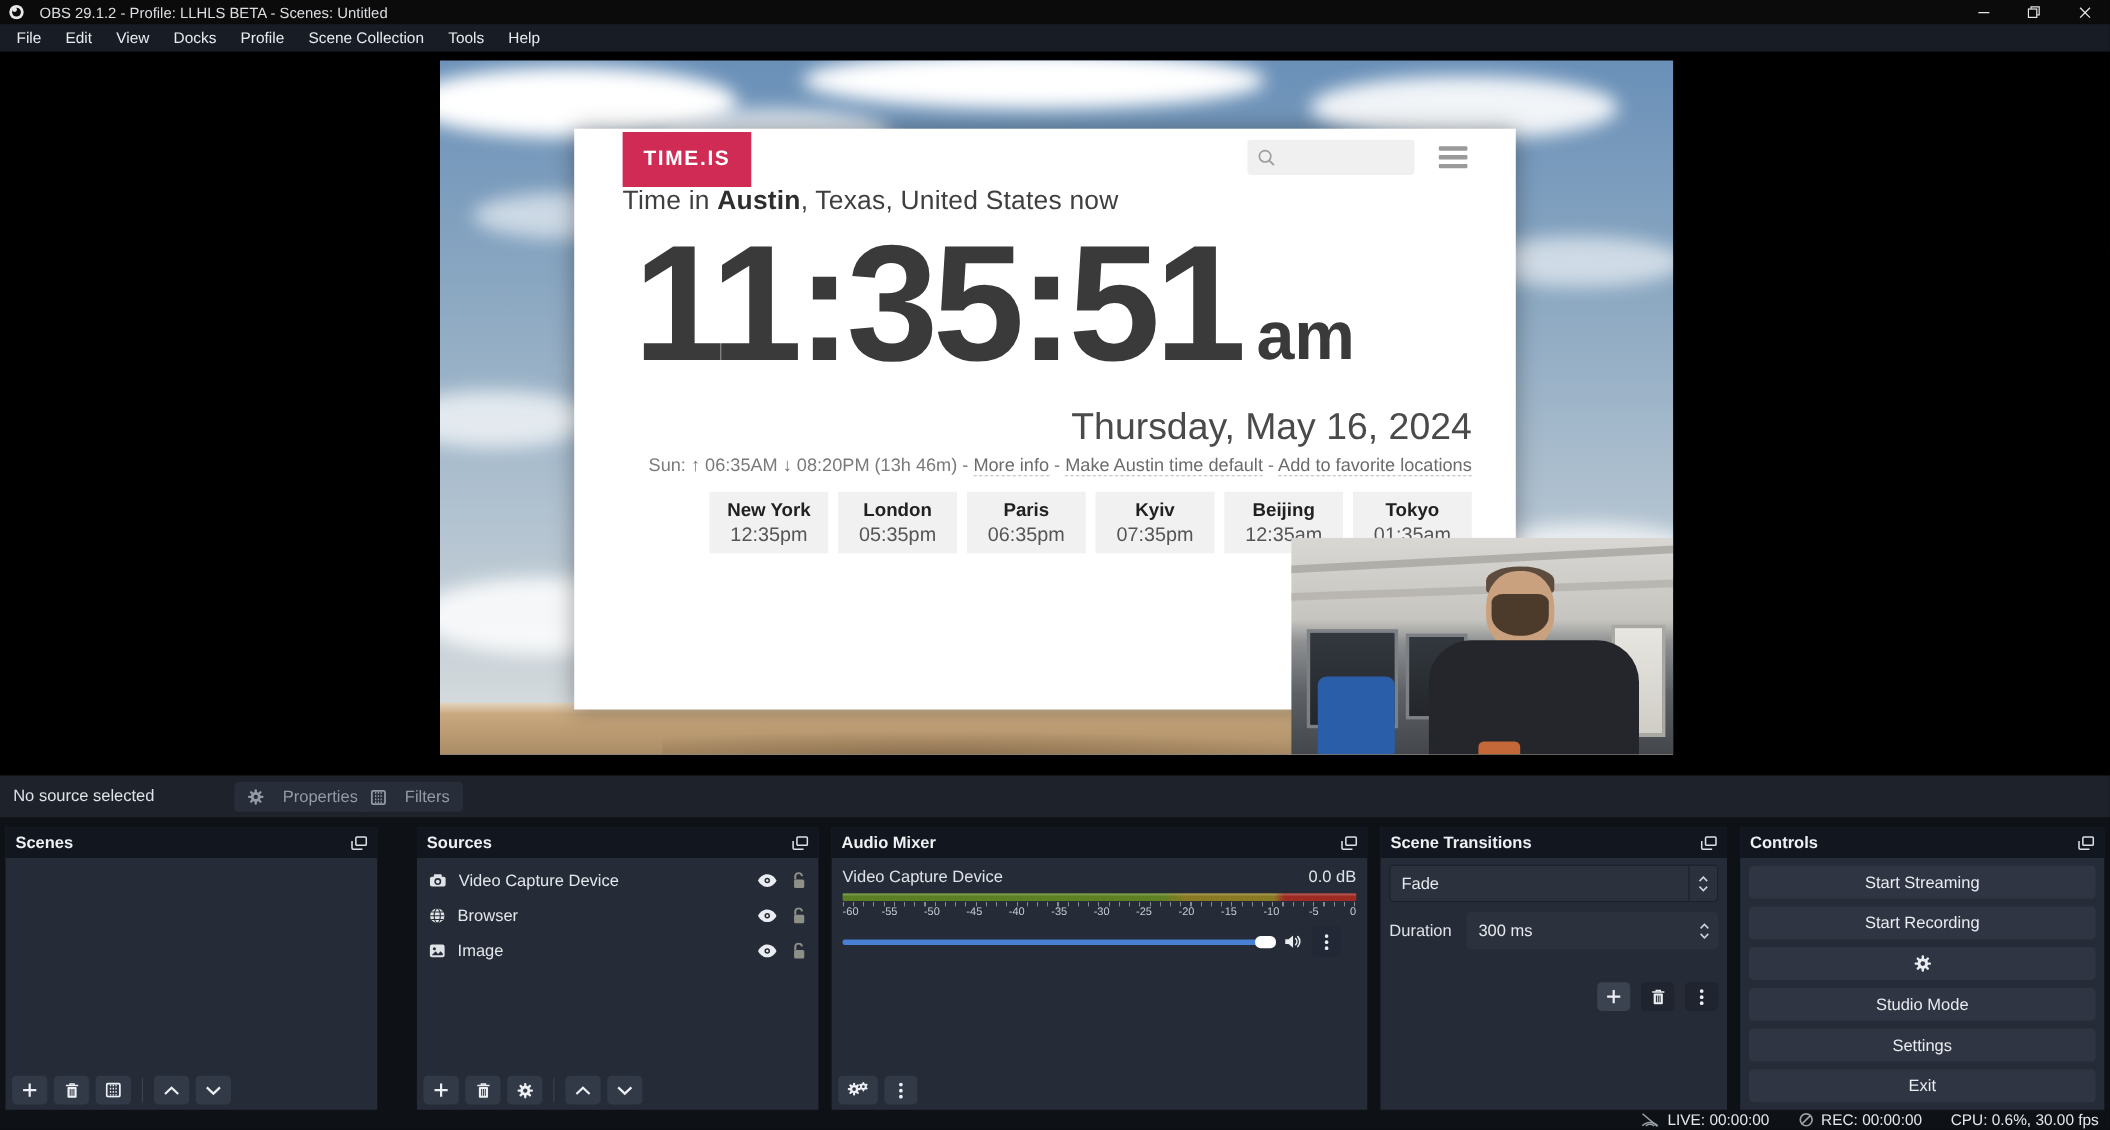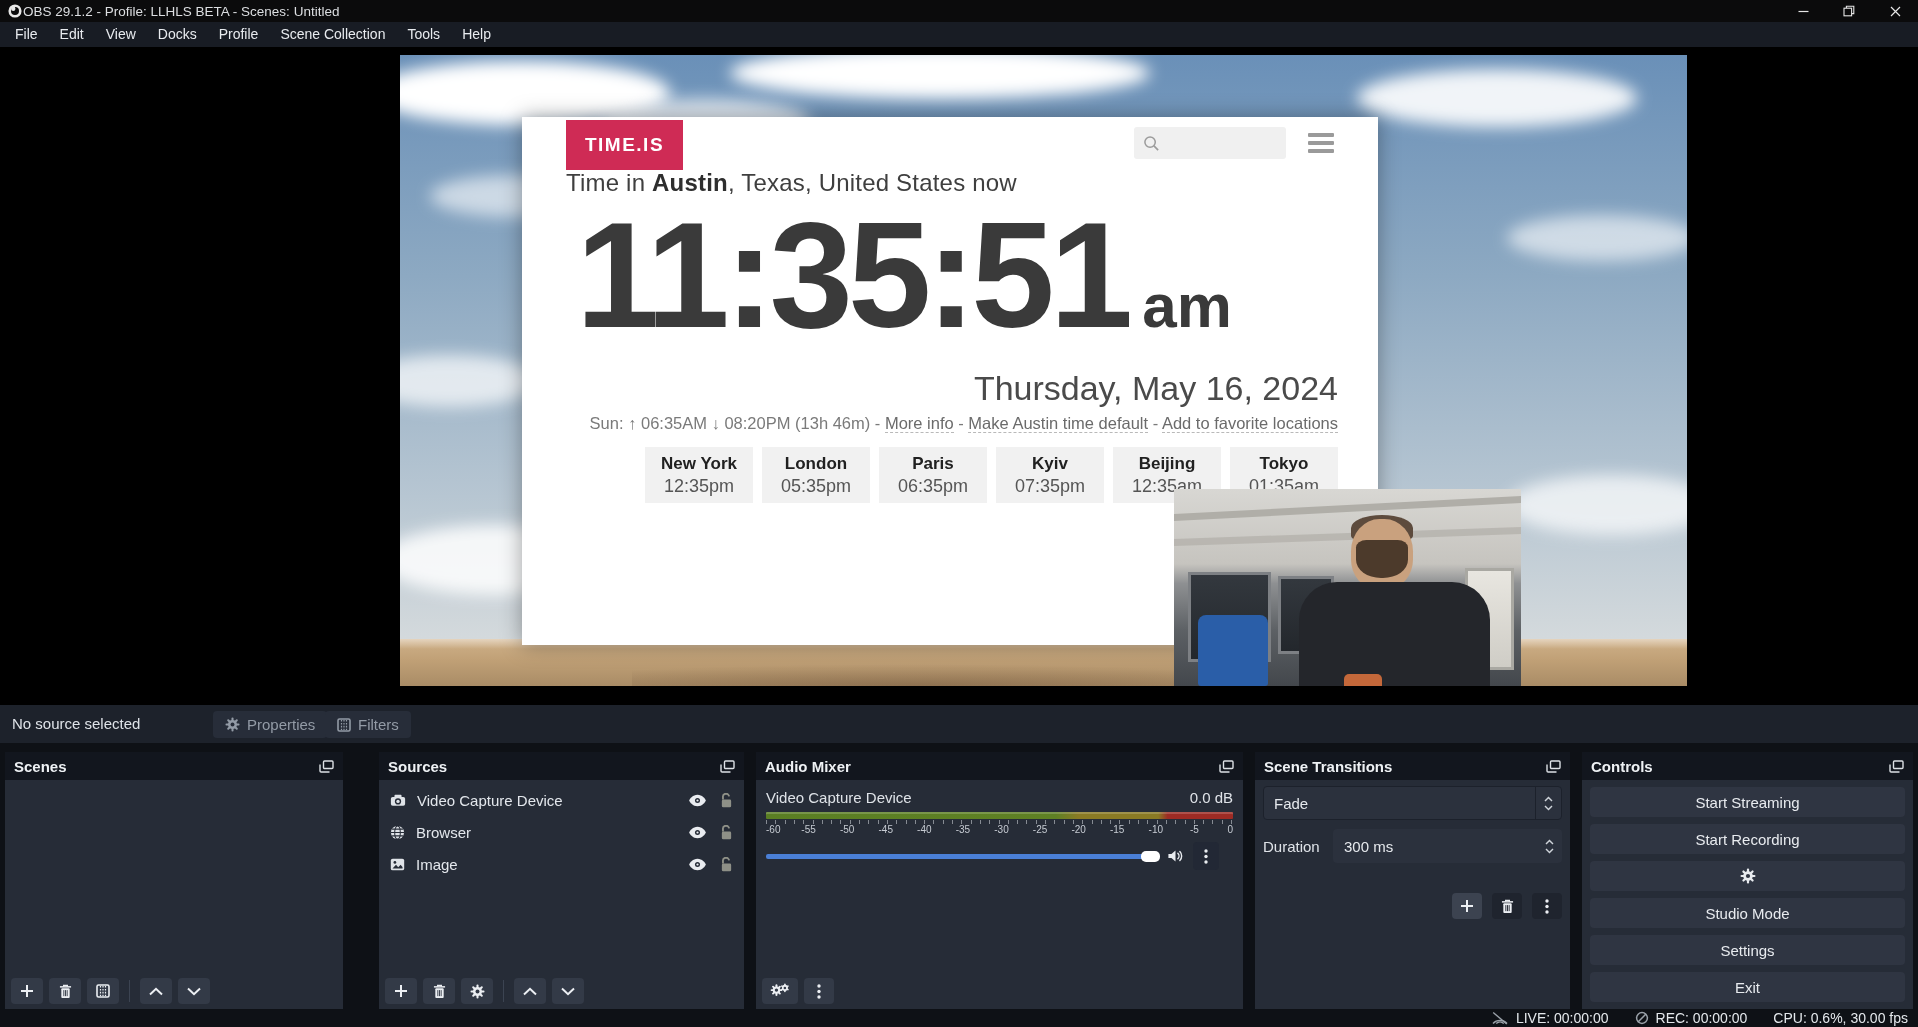--- a/index.html
+++ b/index.html
@@ -1,31 +1,31 @@
 <!DOCTYPE html>
 <html><head>
 <meta charset="utf-8">
 <style>
   * { margin:0; padding:0; box-sizing:border-box; }
   html,body { width:1918px; height:1027px; background:#0e1116; font-family:"Liberation Sans", sans-serif; overflow:hidden; }
 
   
   #titlebar { position:absolute; left:0; top:0; width:1918px; height:22px; background:#0b0b0c; display:flex; align-items:center; }
   #obs-logo { margin-left:8px; display:flex; }
-  #win-title { margin-left:1px; color:#dcdee1; font-size:13.5px; }
+  #win-title { margin-left:14px; color:#dcdee1; font-size:13.5px; }
   #win-controls { margin-left:auto; display:flex; height:100%; }
   .win-btn { width:46px; height:22px; display:flex; align-items:center; justify-content:center; color:#e6e6e6; }
 
   
   #menubar { position:absolute; left:0; top:22px; width:1918px; height:25px; background:#181c24; display:flex; align-items:center; padding-left:4px; }
   .menu-item { padding:0 11px; font-size:14px; color:#e8ebef; line-height:25px; cursor:default; }
 
   
   #preview { position:absolute; left:0; top:47px; width:1918px; height:658px; background:#000; overflow:hidden; }
-  #canvas { position:absolute; left:400px; top:8px; width:1287px; height:631px; overflow:hidden;
+  #canvas { position:absolute; left:400px; top:8px; width:1121px; height:631px; overflow:hidden;
             background:linear-gradient(180deg,#6a90b8 0%,#8da9c2 35%,#b7c6d2 70%,#d3d9dc 92%,#d8dcdd 100%); }
   .cloud { position:absolute; background:#ffffff; border-radius:50%; filter:blur(8px); }
   #desert { position:absolute; left:0; bottom:0; width:100%; height:47px;
             background:linear-gradient(180deg,#cfb189 0%,#c0a076 45%,#a98c66 100%); }
   #desert:before { content:""; position:absolute; left:0; top:0; width:100%; height:10px; background:linear-gradient(180deg,rgba(255,255,255,.45),rgba(255,255,255,0)); }
   #desert:after  { content:""; position:absolute; left:18%; bottom:0; width:55%; height:22px; background:radial-gradient(ellipse at 40% 100%, rgba(90,62,40,.35), rgba(90,62,40,0) 70%); }
 
   
   #browser-window { position:absolute; left:122px; top:62px; width:856px; height:528px; background:#ffffff; box-shadow:0 0 20px rgba(0,0,0,.35); }
   #timeis-logo { position:absolute; left:44px; top:3px; width:117px; height:50px; background:#cf2b55; color:#fff;
@@ -54,21 +54,21 @@
   .wc-chair { position:absolute; background:#2a5ea8; border-radius:8px 8px 3px 3px; }
   #wc-person-head { position:absolute; left:51%; top:15%; width:62px; height:70px; background:#c9a17e; border-radius:46% 46% 42% 42%; }
   #wc-person-hair { position:absolute; left:51%; top:13%; width:62px; height:26px; background:#5d4b3d; border-radius:50% 50% 20% 20%; }
   #wc-person-beard { position:absolute; left:52.5%; top:26%; width:52px; height:38px; background:#4c3a2b; border-radius:20% 20% 48% 48%; }
   #wc-person-body { position:absolute; left:36%; top:47%; width:55%; height:58%; background:#24262b; border-radius:38px 38px 0 0; }
   #wc-orange { position:absolute; left:49%; bottom:0; width:38px; height:12px; background:#c4683a; border-radius:5px 5px 0 0; }
 
   
   #srcbar { position:absolute; left:0; top:705px; width:1918px; height:38px; background:#1d222b; }
   #src-status { position:absolute; left:12px; top:10px; font-size:15px; color:#dfe3e8; }
-  .srcbar-btn { position:absolute; top:6px; height:27px; background:#272d39; border-radius:4px; display:flex; align-items:center; gap:7px;
+  .srcbar-btn { position:absolute; top:6px; height:27px; background:#272d39; border-radius:4px; display:flex; align-items:center; gap:17px;
                 padding:0 12px; font-size:15px; color:#939ba6; --hole:#272d39; }
 
   
   .panel { position:absolute; top:752px; height:257px; background:#262c37; }
   .panel-header { height:28px; background:#12161e; display:flex; align-items:center; justify-content:space-between; padding:0 9px; }
   .panel-title { font-weight:700; font-size:15px; color:#eef1f4; }
   .popout { color:#dde1e6; display:flex; }
   .panel-footer { position:absolute; left:6px; bottom:5px; display:flex; gap:6px; align-items:center; }
   .tool-btn { width:32px; height:26px; background:#333a47; border-radius:4px; display:flex; align-items:center; justify-content:center; color:#eceff3; --hole:#333a47; }
   .v-divider { width:1px; height:22px; background:#3c4452; margin:0 4px; }

